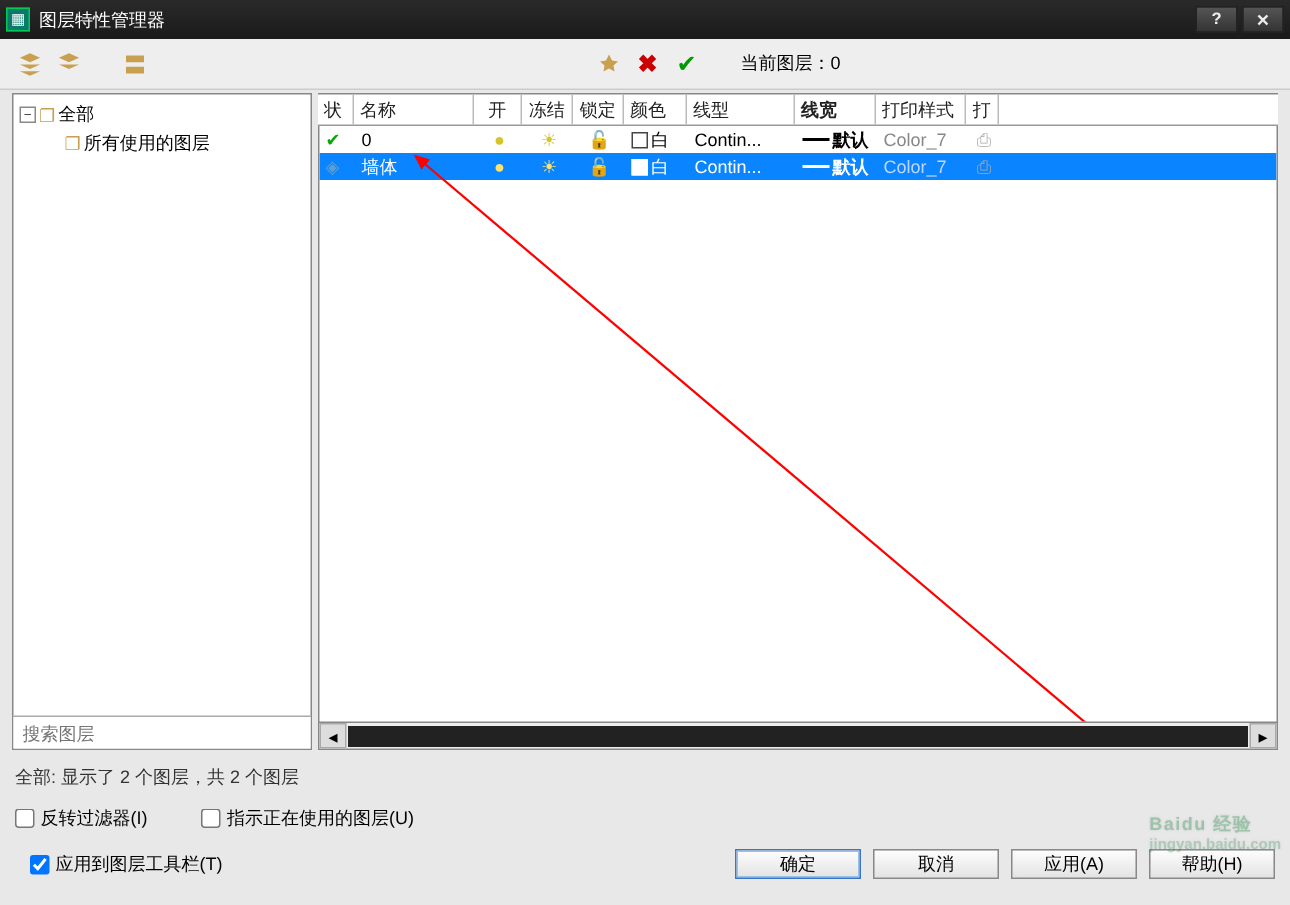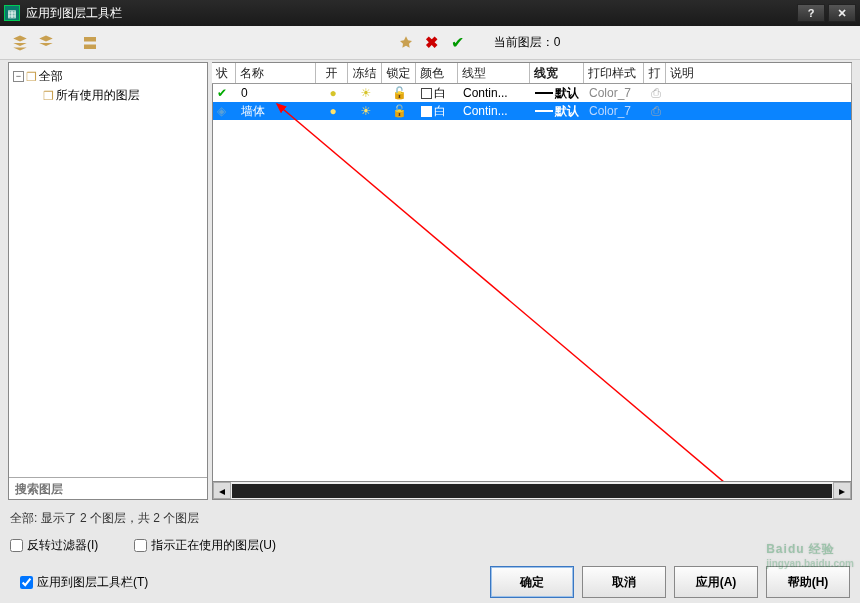--- a/index.html
+++ b/index.html
@@ -19,21 +19,21 @@
 .ticon-green { color: #090; font-size: 16px; }
 .ticon-small svg { width:16px;height:16px; }
 
 .mainrow { display: flex; height: 442px; }
 .treepane { width: 200px; border: 1px solid #888; margin: 2px 2px 2px 8px; background: #fff; display: flex; flex-direction: column; }
 .treebody { flex: 1; padding: 4px; }
 .treenode { display: flex; align-items: center; gap: 2px; padding: 1px 0; }
 .treenode .expander { width: 11px; height: 11px; border: 1px solid #888; display: flex; align-items: center; justify-content: center; font-size: 9px; line-height: 1; color: #444; }
 .treenode.child { padding-left: 30px; }
 .search { border-top: 1px solid #aaa; height: 22px; }
-.search input { width: 100%; height: 100%; border: 0; padding: 0 6px; color: #3b82f6; outline: none; font-weight: bold; }
+.search input { width: 100%; height: 100%; border: 0; padding: 0 6px; color: #3b82f6; outline: none; }
 
 .gridpane { flex: 1; margin: 2px 8px 2px 2px; display: flex; flex-direction: column; position: relative; }
 .gridhead, .gridrow { display: flex; align-items: center; }
 .gridhead { background: #fff; border-bottom: 1px solid #999; border-top: 1px solid #888; height: 22px; }
 .gridhead .col { border-right: 1px solid #bbb; padding: 0 4px; height: 100%; display: flex; align-items: center; color: #222; white-space: nowrap; overflow: hidden; }
 .gridbody { flex: 1; background: #fff; border: 1px solid #888; border-top: 0; position: relative; overflow: hidden; }
 .gridrow { height: 18px; }
 .gridrow .col { padding: 0 4px; white-space: nowrap; overflow: hidden; display: flex; align-items: center; gap: 2px; height: 100%; }
 .gridrow.selected { background: #0a84ff; color: #fff; }
 .gridrow .dim { color: #888; }
@@ -66,35 +66,35 @@
 .hscroll { height: 18px; background: #eee; border: 1px solid #888; border-top: 0; display: flex; align-items: center; }
 .hscroll .arrow { width: 18px; height: 100%; background: #ddd; border: 1px solid #aaa; display: flex; align-items: center; justify-content: center; }
 .hscroll .track { flex: 1; background: #222; margin: 0 1px; height: 14px; }
 
 .statusline { padding: 8px 10px 6px; color: #333; }
 .checks { padding: 4px 10px 8px; display: flex; gap: 36px; }
 .chk { display: flex; align-items: center; gap: 4px; }
 .chk input { width: 13px; height: 13px; }
 
 .footer { display: flex; justify-content: flex-end; padding: 4px 10px 10px; gap: 8px; }
-.footer .btn { width: 84px; height: 32px; background: linear-gradient(#fdfdfd,#e3e3e3); border: 1px solid #888; display: flex; align-items: center; justify-content: center; cursor: pointer; font-weight: bold; }
+.footer .btn { width: 84px; height: 20px; background: linear-gradient(#fdfdfd,#e3e3e3); border: 1px solid #888; display: flex; align-items: center; justify-content: center; cursor: pointer; }
 .footer .btn.primary { border: 1px solid #3a77c2; box-shadow: 0 0 0 1px #9bc1ea inset; }
 .footer .last-row { display:flex; align-items:center; gap:40px; flex:1; padding-left:10px;}
 
 .arrow-annot { position: absolute; left: 58px; top: 14px; pointer-events: none; }
 
 .watermark { position: absolute; right: 6px; bottom: 34px; color: #15803d; opacity: 0.35; font-size: 18px; font-weight: bold; letter-spacing: 1px; pointer-events: none; text-shadow: 0 0 2px #999; }
 .watermark .sub { display:block; font-size:10px; opacity:0.8; letter-spacing:0; }
 </style>
 </head>
 <body>
 
 <div class="titlebar">
   <div class="app-icon">▦</div>
-  <div class="title">应用到图层工具栏</div>
+  <div class="title">图层特性管理器</div>
   <div class="winbtn">?</div>
   <div class="winbtn">✕</div>
 </div>
 
 <div class="toolbar">
   <span class="tool-icon ticon-stack">
       <svg viewBox="0 0 24 24">
         <path fill="currentColor" d="M3 6l9-4 9 4-9 4-9-4zm0 6l9 4 9-4M3 18l9 4 9-4"></path>
       </svg>
     </span>
@@ -147,21 +147,20 @@
       <div class="col col-status">状</div>
       <div class="col col-name">名称</div>
       <div class="col col-on">开</div>
       <div class="col col-freeze">冻结</div>
       <div class="col col-lock">锁定</div>
       <div class="col col-color">颜色</div>
       <div class="col col-ltype">线型</div>
       <div class="col col-lweight">线宽</div>
       <div class="col col-pstyle">打印样式</div>
       <div class="col col-plot">打</div>
-      <div class="col col-desc">说明</div>
     </div>
     <div class="gridbody" id="gridbody">
 
       <div class="gridrow">
           <div class="col col-status">
             <span class="status-check">✔</span>
           </div>
           <div class="col col-name">0</div>
           <div class="col col-on">
             <span class="bulb">●</span>

